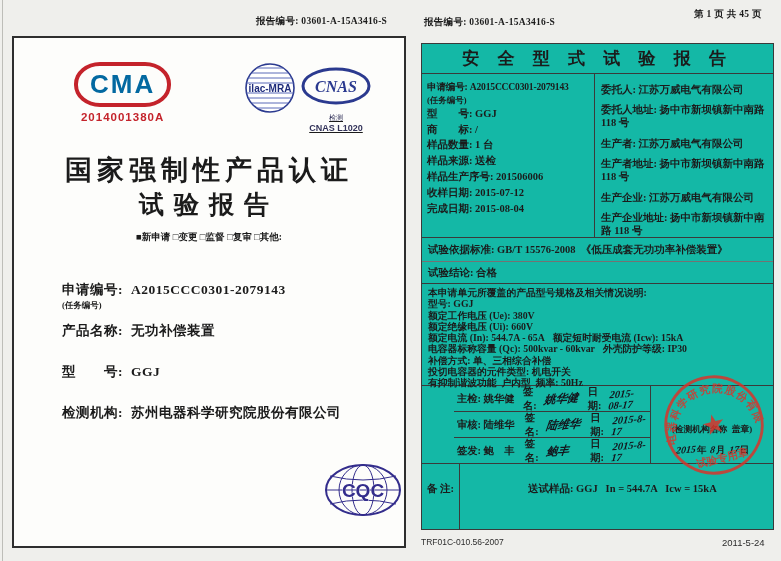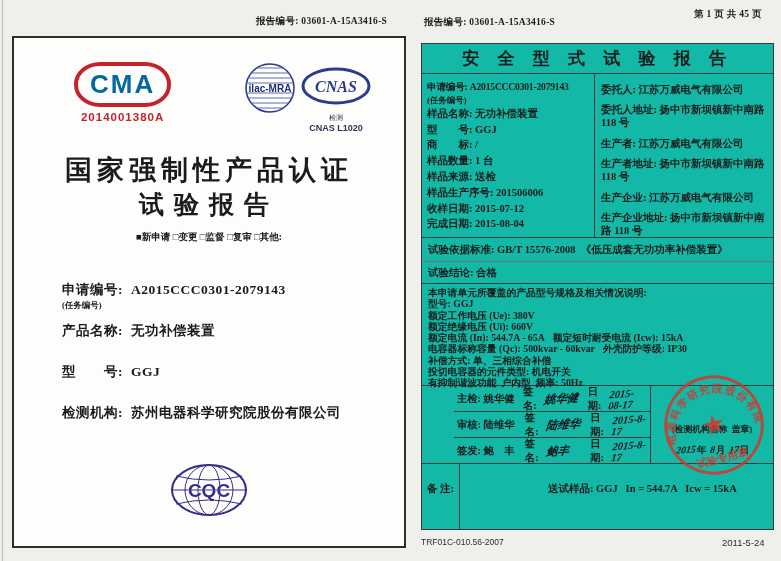--- a/index.html
+++ b/index.html
@@ -29,40 +29,40 @@
   }
   .cma-block { position:absolute; left:60px; top:24px; text-align:center; }
   .cma-shape {
     display:inline-block; border:4px solid #c4232b; border-radius:26px/22px;
     padding:3px 12px; color:#0369a1; font-weight:bold; font-size:26px;
     letter-spacing:2px; font-family:"Liberation Sans","DejaVu Sans",sans-serif;
   }
   .cma-number { margin-top:4px; color:#c4232b; font-weight:bold; font-size:11.5px;
     letter-spacing:1px; font-family:"Liberation Sans","DejaVu Sans",sans-serif; }
   .ilac-block { position:absolute; left:228px; top:22px; }
-  .cnas-block { position:absolute; left:286px; top:28px; text-align:center; }
+  .cnas-block { position:absolute; left:286px; top:28px; text-align:center;text-decoration:underline; }
   .cnas-caption1 { font-size:7px; color:#33335a; margin-top:1px; }
   .cnas-caption2 { font-size:9px; color:#33335a; font-weight:bold;
     font-family:"Liberation Sans","DejaVu Sans",sans-serif; }
 
   .lp-title1 { position:absolute; left:0; top:114px; width:100%; text-align:center;
     font-size:27px; font-weight:bold; letter-spacing:5px; }
   .lp-title2 { position:absolute; left:0; top:150px; width:100%; text-align:center;
     font-size:25px; font-weight:bold; letter-spacing:10px; }
   .lp-checks { position:absolute; left:0; top:193px; width:100%; text-align:center;
     font-size:9.5px; font-weight:bold; }
 
   .lp-field { position:absolute; left:48px; font-size:13.5px; font-weight:bold; letter-spacing:.5px; }
   .lp-field .val { margin-left:8px; }
   .lp-appno   { top:243px; }
   .lp-appnote { top:262px; left:48px; font-size:8.5px; font-weight:bold; position:absolute; }
   .lp-product { top:284px; }
   .lp-model   { top:325px; }
   .lp-agency  { top:366px; }
-  .lp-cqc { position:absolute; left:0; top:424px; width:100%; text-align:center; }
+  .lp-cqc { position:absolute; left:0; top:424px; width:100%; text-align:right; }
 
   
   .page-right {
     position:absolute; left:421px; top:43px; width:353px; height:487px;
     background:#14b8a6; border:1.5px solid #3a3a3a; font-size:10.5px;
   }
   .rp-title { height:30px; border-bottom:1px solid #3a3a3a; display:flex;
     align-items:center; justify-content:center; font-size:17px; font-weight:bold;
     letter-spacing:7px; }
   .rp-info { display:flex; height:164px; border-bottom:1px solid #3a3a3a; }
@@ -92,21 +92,21 @@
   .hand-date { margin-left:2px; font-size:10.5px; }
   .seal-cell { flex:1; position:relative; overflow:visible; }
   .seal-caption { position:absolute; left:0; top:38px; width:100%; text-align:center;
     font-size:8.8px; font-weight:bold; }
   .seal-date { position:absolute; left:0; top:58px; width:100%; text-align:center;
     font-size:9.5px; font-weight:bold; }
   .seal-date .hand { font-size:10px; margin:0 1px; }
   .stamp { position:absolute; left:10px; top:-14px; width:106px; height:106px;
     opacity:.85; transform:rotate(-14deg); z-index:5; pointer-events:none; }
 
-  .rp-remark { display:flex; height:66px;gap:20px; }
+  .rp-remark { display:flex; height:66px; }
   .remark-label { width:38px; border-right:1px solid #3a3a3a; display:flex;
     align-items:flex-start; justify-content:center; padding-top:18px; font-weight:bold; }
   .remark-value { flex:1; padding:18px 0 12px 68px; font-weight:bold; }
 
   .scan-edge { position:absolute; left:2px; top:0; width:1px; height:561px; background:#bdbdb8; }
 </style>
 </head>
 <body>
 
 <div class="scan-edge"></div>
@@ -188,21 +188,20 @@
 </div>
 
 <div class="page-right">
 
   <div class="rp-title">安 全 型 式 试 验 报 告</div>
 
   <div class="rp-info">
     <div class="rp-info-left">
       <div class="il-line il-first pre">申请编号: A2015CCC0301-2079143</div>
       <div class="il-line-sm pre">(任务编号)</div>
-      <div class="il-line pre">样品名称: 无功补偿装置</div>
       <div class="il-line pre">型　　号: GGJ</div>
       <div class="il-line pre">商　　标: /</div>
       <div class="il-line pre">样品数量: 1 台</div>
       <div class="il-line pre">样品来源: 送检</div>
       <div class="il-line pre">样品生产序号: 201506006</div>
       <div class="il-line pre">收样日期: 2015-07-12</div>
       <div class="il-line pre">完成日期: 2015-08-04</div>
     </div>
     <div class="rp-info-right">
       <div class="ir-line pre">委托人: 江苏万威电气有限公司</div>

